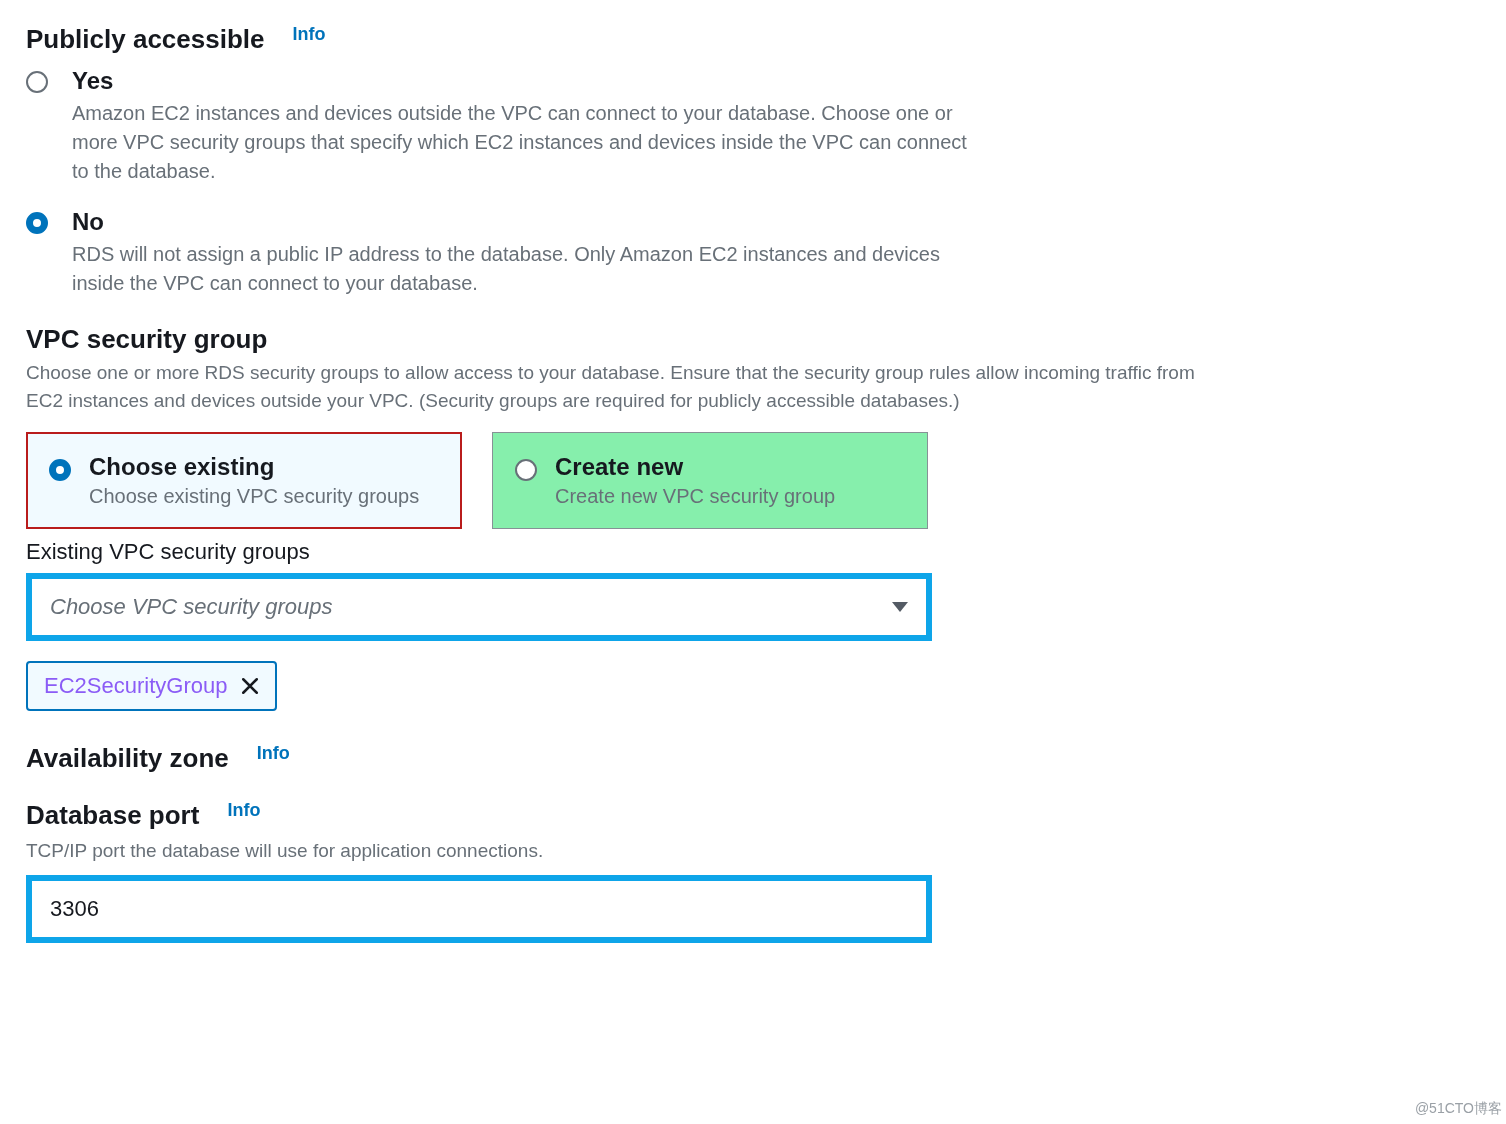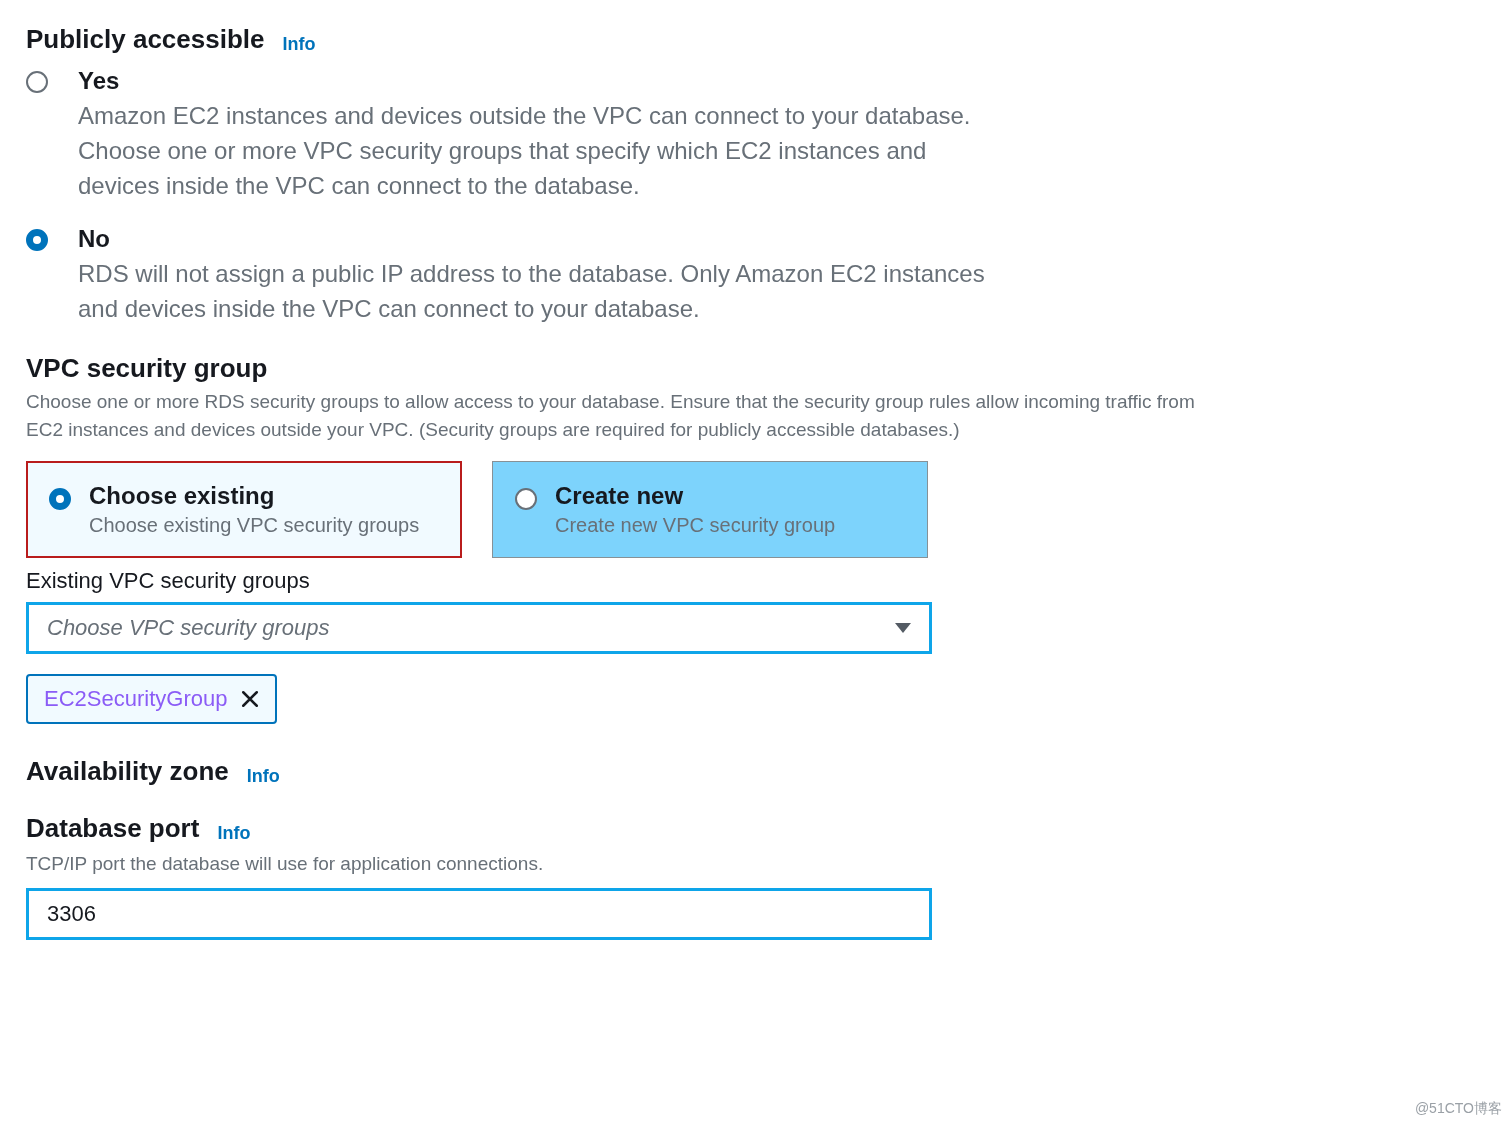--- a/index.html
+++ b/index.html
@@ -5,22 +5,22 @@
     * { box-sizing: border-box; margin: 0; padding: 0; }
     body {
       font-family: "Amazon Ember", "Helvetica Neue", Arial, sans-serif;
       background: #ffffff;
       color: #16191f;
       padding: 24px 26px;
       width: 1506px;
     }
     .section-header {
       display: flex;
-      align-items: flex-end;
-      gap: 18px;
+      align-items: flex-start;
+      gap: 28px;
       margin-bottom: 12px;
     }
     .section-title {
       font-size: 26px;
       font-weight: 700;
       color: #16191f;
     }
     .info-link {
       font-size: 18px;
       font-weight: 700;
@@ -30,21 +30,21 @@
     .section-desc {
       font-size: 19px;
       color: #687078;
       line-height: 1.45;
       margin-bottom: 18px;
     }
     .radio-group { max-width: 960px; }
     .radio-item {
       display: flex;
       align-items: flex-start;
-      gap: 30px;
+      gap: 24px;
       margin-bottom: 22px;
     }
     .radio-circle {
       flex-shrink: 0;
       width: 22px;
       height: 22px;
       border-radius: 50%;
       border: 2px solid #687078;
       background: #fff;
       margin-top: 4px;
@@ -55,33 +55,33 @@
       border: 7px solid #0073bb;
     }
     .radio-body { flex: 1; }
     .radio-label {
       font-size: 24px;
       font-weight: 700;
       color: #16191f;
       margin-bottom: 4px;
     }
     .radio-desc {
-      font-size: 24px;
+      font-size: 20px;
       color: #687078;
       line-height: 1.45;
     }
     .tile-row {
       display: flex;
       gap: 30px;
       margin-bottom: 10px;
     }
     .tile {
       width: 436px;
       border: 1px solid #879196;
-      background: #7dd3fc;
+      background: #86efac;
       padding: 20px 22px;
       display: flex;
       align-items: flex-start;
       gap: 18px;
       cursor: pointer;
     }
     .tile.selected {
       border: 2px solid #b91c1c;
       background: #f1faff;
       padding: 19px 21px;
@@ -99,22 +99,22 @@
     }
     .field-label {
       font-size: 22px;
       font-weight: 400;
       color: #16191f;
       margin-top: 6px;
       margin-bottom: 8px;
     }
     .select-box, .text-input {
       width: 906px;
-      height: 52px;
-      border: 3px solid #0ea5e9;
+      height: 68px;
+      border: 6px solid #0ea5e9;
       background: #fff;
       display: flex;
       align-items: center;
       justify-content: space-between;
       padding: 0 18px;
       font-size: 22px;
       cursor: pointer;
     }
     .select-placeholder {
       color: #687078;

